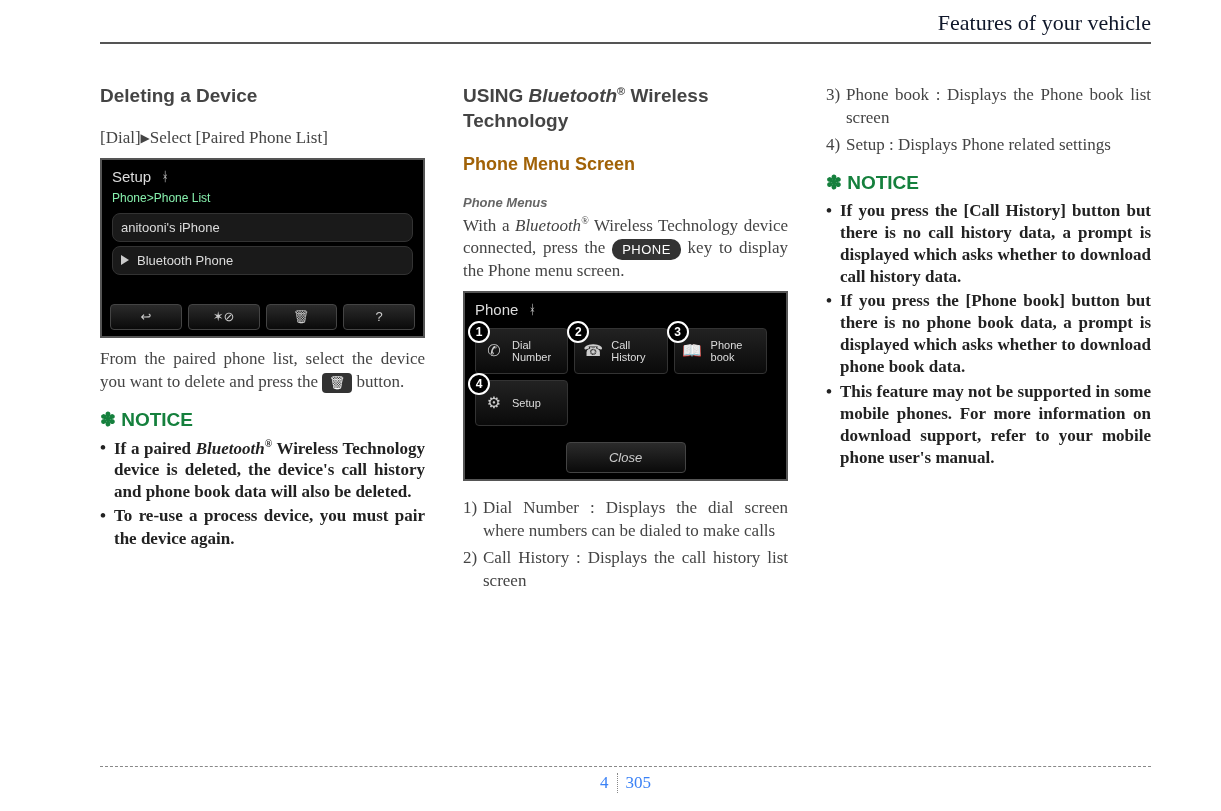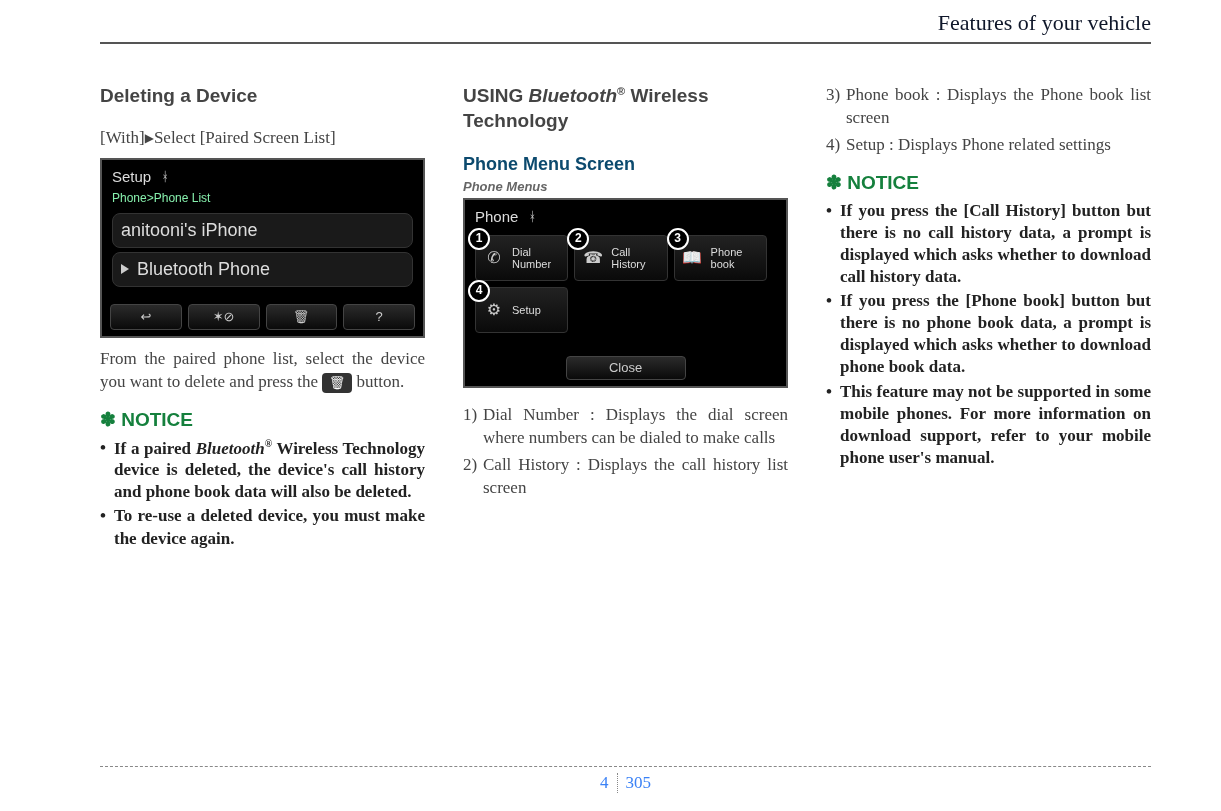--- a/index.html
+++ b/index.html
@@ -35,23 +35,23 @@
     font-size: 19px;
     margin-bottom: 18px;
     line-height: 1.3;
   }
   .h-sub .italic { font-style: italic; }
   .h-sub sup { font-size: 11px; vertical-align: super; }
 
   .h-section {
     font-family: Arial, Helvetica, sans-serif;
     font-weight: bold;
-    color: #0c4a6e;
+    color: #a16207;
     font-size: 18px;
-    margin: 20px 0 4px;
+    margin: 20px 0 20px;
   }
   .h-minor {
     font-family: Arial, Helvetica, sans-serif;
     font-weight: bold;
     font-style: italic;
     color: #666;
     font-size: 13px;
     margin-bottom: 4px;
   }
 
@@ -142,21 +142,21 @@
   .ds-crumb { color: #86efac; font-size: 12px; padding: 0 4px 6px; }
   .ds-row {
     background: #1a1a1a;
     border: 1px solid #333;
     border-radius: 8px;
     padding: 6px 8px;
     margin: 2px 4px;
     display: flex;
     align-items: center;
     gap: 8px;
-    font-size: 18px;
+    font-size: 13px;
   }
   .ds-footer {
     margin-top: auto;
     display: flex;
     gap: 6px;
     padding: 4px 2px 0;
   }
   .ds-btn {
     flex: 1;
     height: 26px;
@@ -214,26 +214,26 @@
     border-radius: 50%;
     color: #fff;
     font-size: 12px;
     font-weight: bold;
     display: flex; align-items: center; justify-content: center;
   }
   .ps-close {
     margin-top: auto;
     align-self: center;
     width: 120px;
-    height: 24px;
+    height: 31px;
     background: linear-gradient(#2b2b2b,#0a0a0a);
     border: 1px solid #444;
     border-radius: 4px;
     display: flex; align-items: center; justify-content: center;
-    color: #ccc; font-size: 13px;
+    color: #ccc; font-size: 13px; font-style: italic;
   }
 
   
   .page-footer {
     position: absolute;
     bottom: 18px;
     right: 70px;
     left: 100px;
     border-top: 1.5px dashed #888;
     padding-top: 6px;
@@ -253,21 +253,21 @@
 
 <div class="page">
   <div class="running-head">Features of your vehicle</div>
 
   <div class="columns">
 
     <div class="col">
       <div class="h-sub">Deleting a Device</div>
 
       <div class="body-text">
-        <span>[With]</span><span class="tri">▶</span><span>Select [Paired Screen List]</span>
+        <span>[Dial]</span><span class="tri">▶</span><span>Select [Paired Phone List]</span>
       </div>
 
       <div class="device-shot">
         <div class="ds-title">
           <span>Setup</span>
           <span class="bt-icon">ᚼ</span>
         </div>
         <div class="ds-crumb">Phone&gt;Phone List</div>
         <div class="ds-row">
           <span>anitooni's iPhone</span>
@@ -286,32 +286,35 @@
 
       <div class="body-text justify">
         <span>From the paired phone list, select the device you want to delete and press the</span>
         <span class="key-square">🗑</span>
         <span>button.</span>
       </div>
 
       <div class="notice-head">NOTICE</div>
       <ul class="notice-list">
         <li>If a paired <span class="italic">Bluetooth</span><sup>®</sup> Wireless Technology device is deleted, the device's call history and phone book data will also be deleted.</li>
-        <li>To re-use a deleted device, you must make the device again.</li>
+        <li>To re-use a process device, you must pair the device again.</li>
       </ul>
     </div>
 
     <div class="col">
       <div class="h-sub">
         <span>USING </span><span class="italic">Bluetooth</span><sup>®</sup><span> Wireless Technology</span>
       </div>
 
       <div class="h-section">Phone Menu Screen</div>
       <div class="h-minor">Phone Menus</div>
 
+      <div class="body-text justify">
+        <span>With a </span><span class="italic">Bluetooth</span><sup>®</sup><span> Wireless Technology device connected, press the </span><span class="key-pill">PHONE</span><span> key to display the Phone menu screen.</span>
+      </div>
 
       <div class="phone-shot">
         <div class="ds-title">
           <span>Phone</span>
           <span class="bt-icon">ᚼ</span>
         </div>
         <div class="ps-grid">
           <div class="ps-tile">
             <div class="ps-badge">1</div>
             <div class="tile-icon">✆</div>

